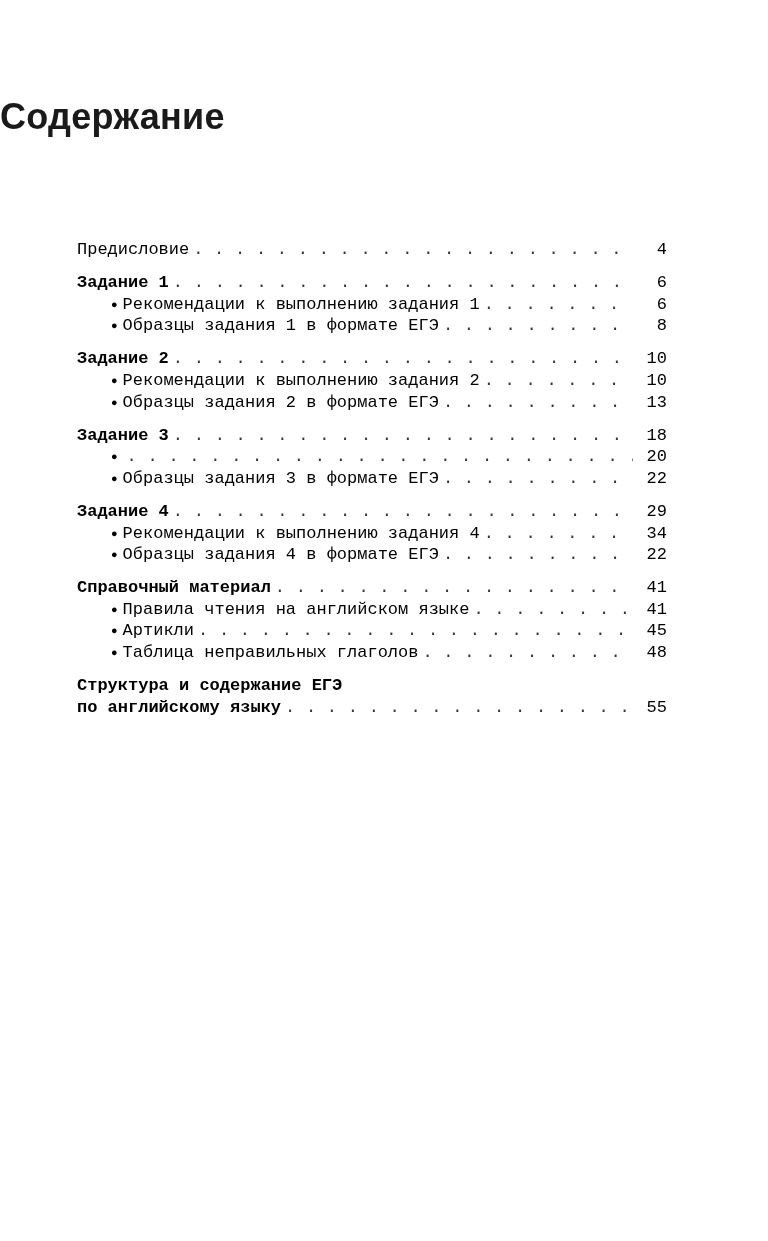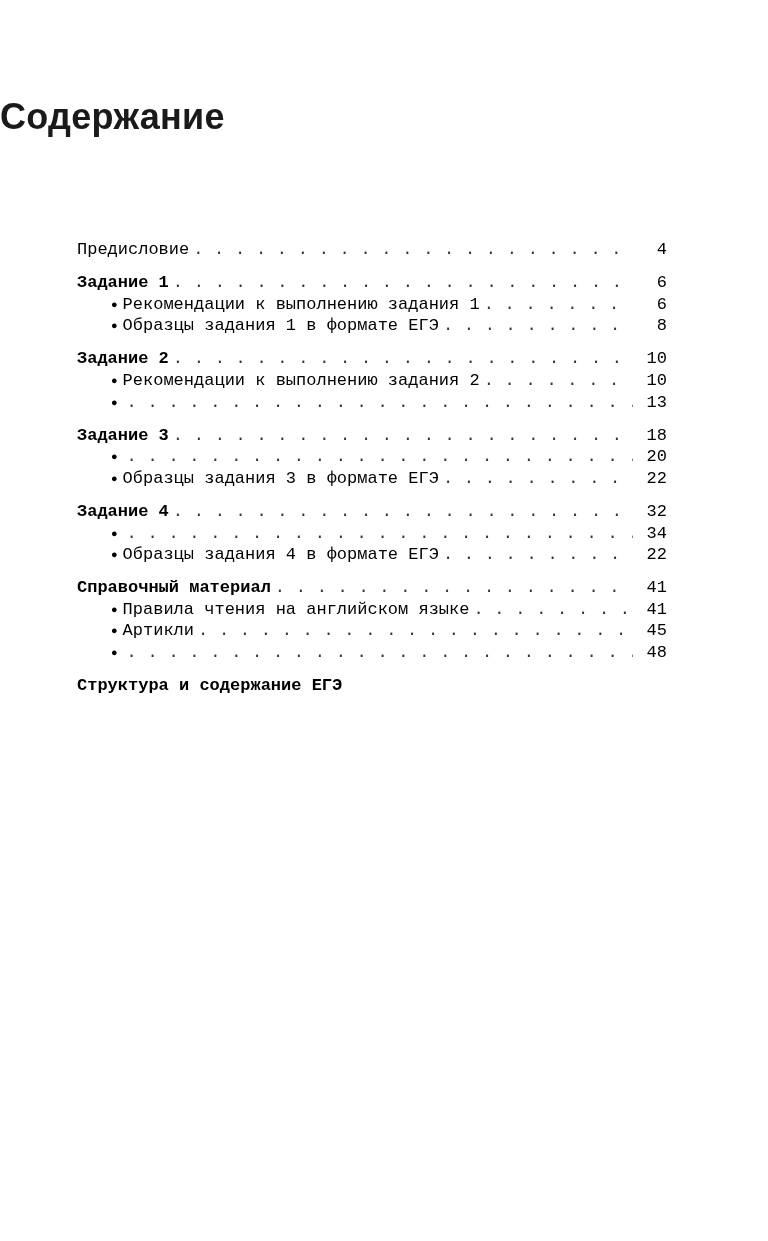--- a/index.html
+++ b/index.html
@@ -123,20 +123,21 @@
       <span class="page">10</span>
     </div>
     <div class="row sub">
       <span class="bullet">●</span>
       <span class="label">Рекомендации к выполнению задания 2</span>
       <span class="leader"></span>
       <span class="page">10</span>
     </div>
     <div class="row sub">
       <span class="bullet">●</span>
+      <span class="label">Образцы задания 2 в формате ЕГЭ</span>
       <span class="leader"></span>
       <span class="page">13</span>
     </div>
   </div>
 
   <div class="group">
     <div class="row main">
       <span class="label">Задание 3</span>
       <span class="leader"></span>
       <span class="page">18</span>
@@ -151,24 +152,25 @@
       <span class="label">Образцы задания 3 в формате ЕГЭ</span>
       <span class="leader"></span>
       <span class="page">22</span>
     </div>
   </div>
 
   <div class="group">
     <div class="row main">
       <span class="label">Задание 4</span>
       <span class="leader"></span>
-      <span class="page">32</span>
-    </div>
-    <div class="row sub">
-      <span class="bullet">●</span>
+      <span class="page">29</span>
+    </div>
+    <div class="row sub">
+      <span class="bullet">●</span>
+      <span class="label">Рекомендации к выполнению задания 4</span>
       <span class="leader"></span>
       <span class="page">34</span>
     </div>
     <div class="row sub">
       <span class="bullet">●</span>
       <span class="label">Образцы задания 4 в формате ЕГЭ</span>
       <span class="leader"></span>
       <span class="page">22</span>
     </div>
   </div>
@@ -186,24 +188,30 @@
       <span class="page">41</span>
     </div>
     <div class="row sub">
       <span class="bullet">●</span>
       <span class="label">Артикли</span>
       <span class="leader"></span>
       <span class="page">45</span>
     </div>
     <div class="row sub">
       <span class="bullet">●</span>
+      <span class="label">Таблица неправильных глаголов</span>
       <span class="leader"></span>
       <span class="page">48</span>
     </div>
   </div>
 
   <div class="group">
     <div class="row main title-only">
       <span class="label">Структура и содержание ЕГЭ</span>
     </div>
+    <div class="row main">
+      <span class="label">по английскому языку</span>
+      <span class="leader"></span>
+      <span class="page">55</span>
+    </div>
   </div>
 
 </div>
 
 </body></html>

